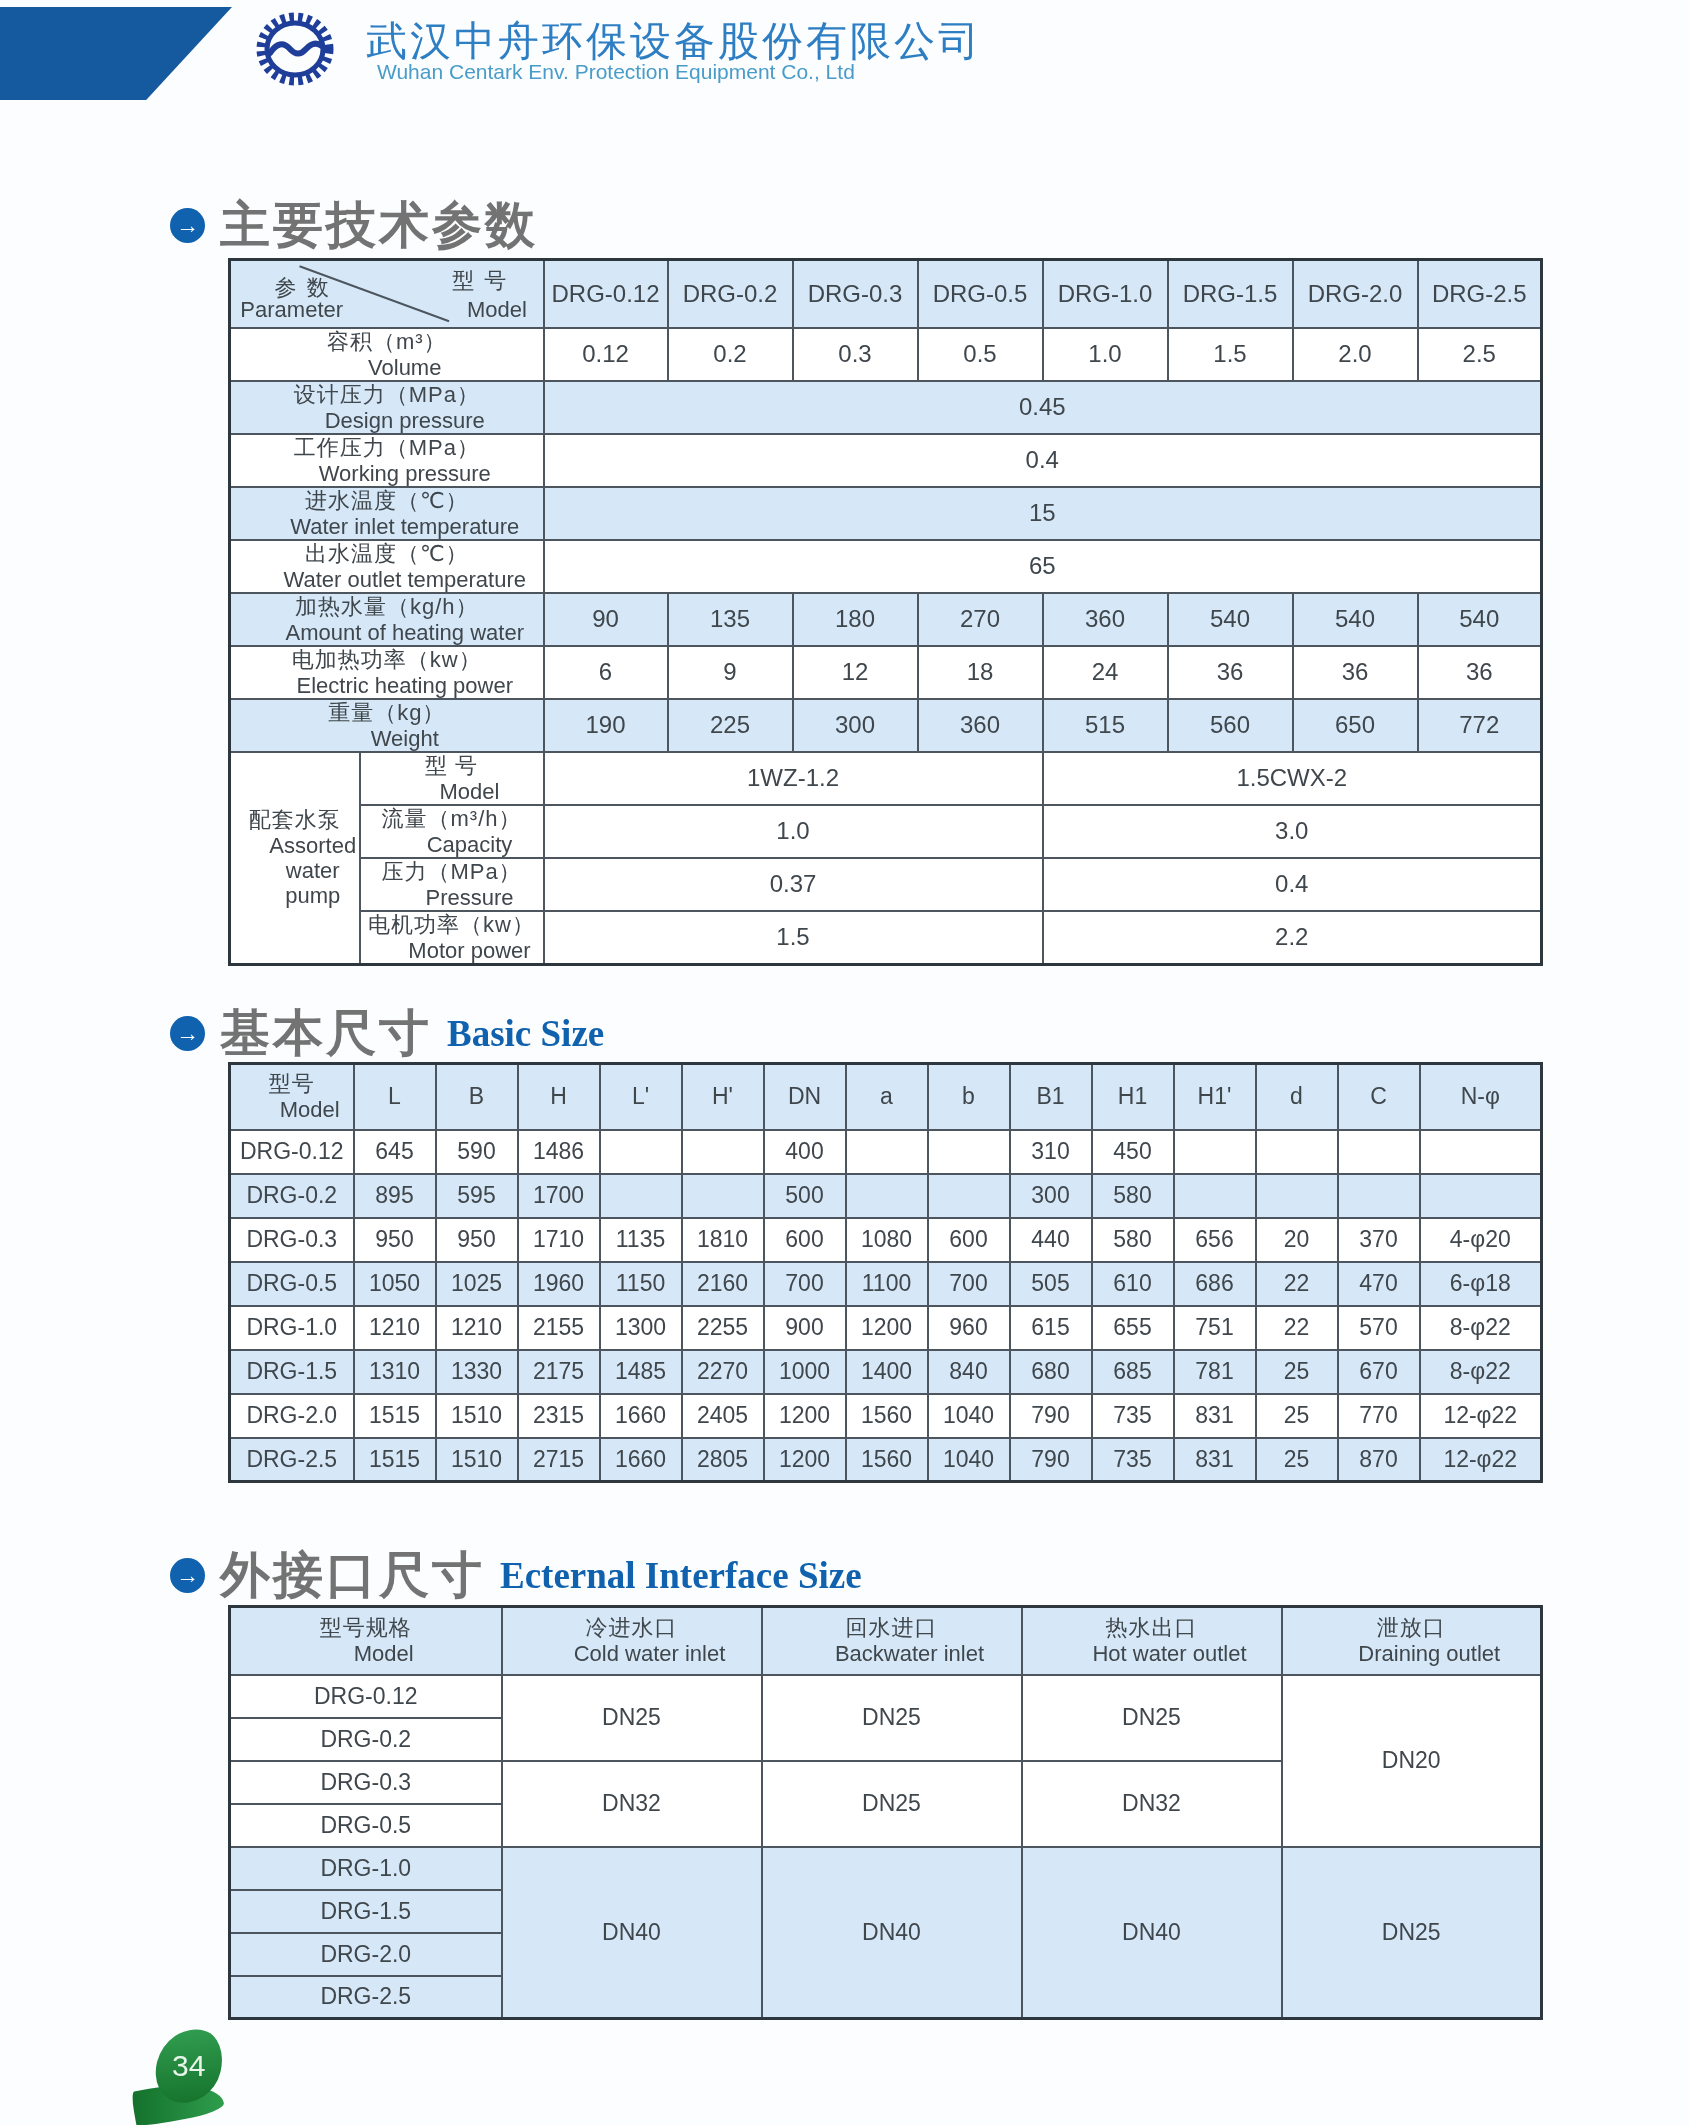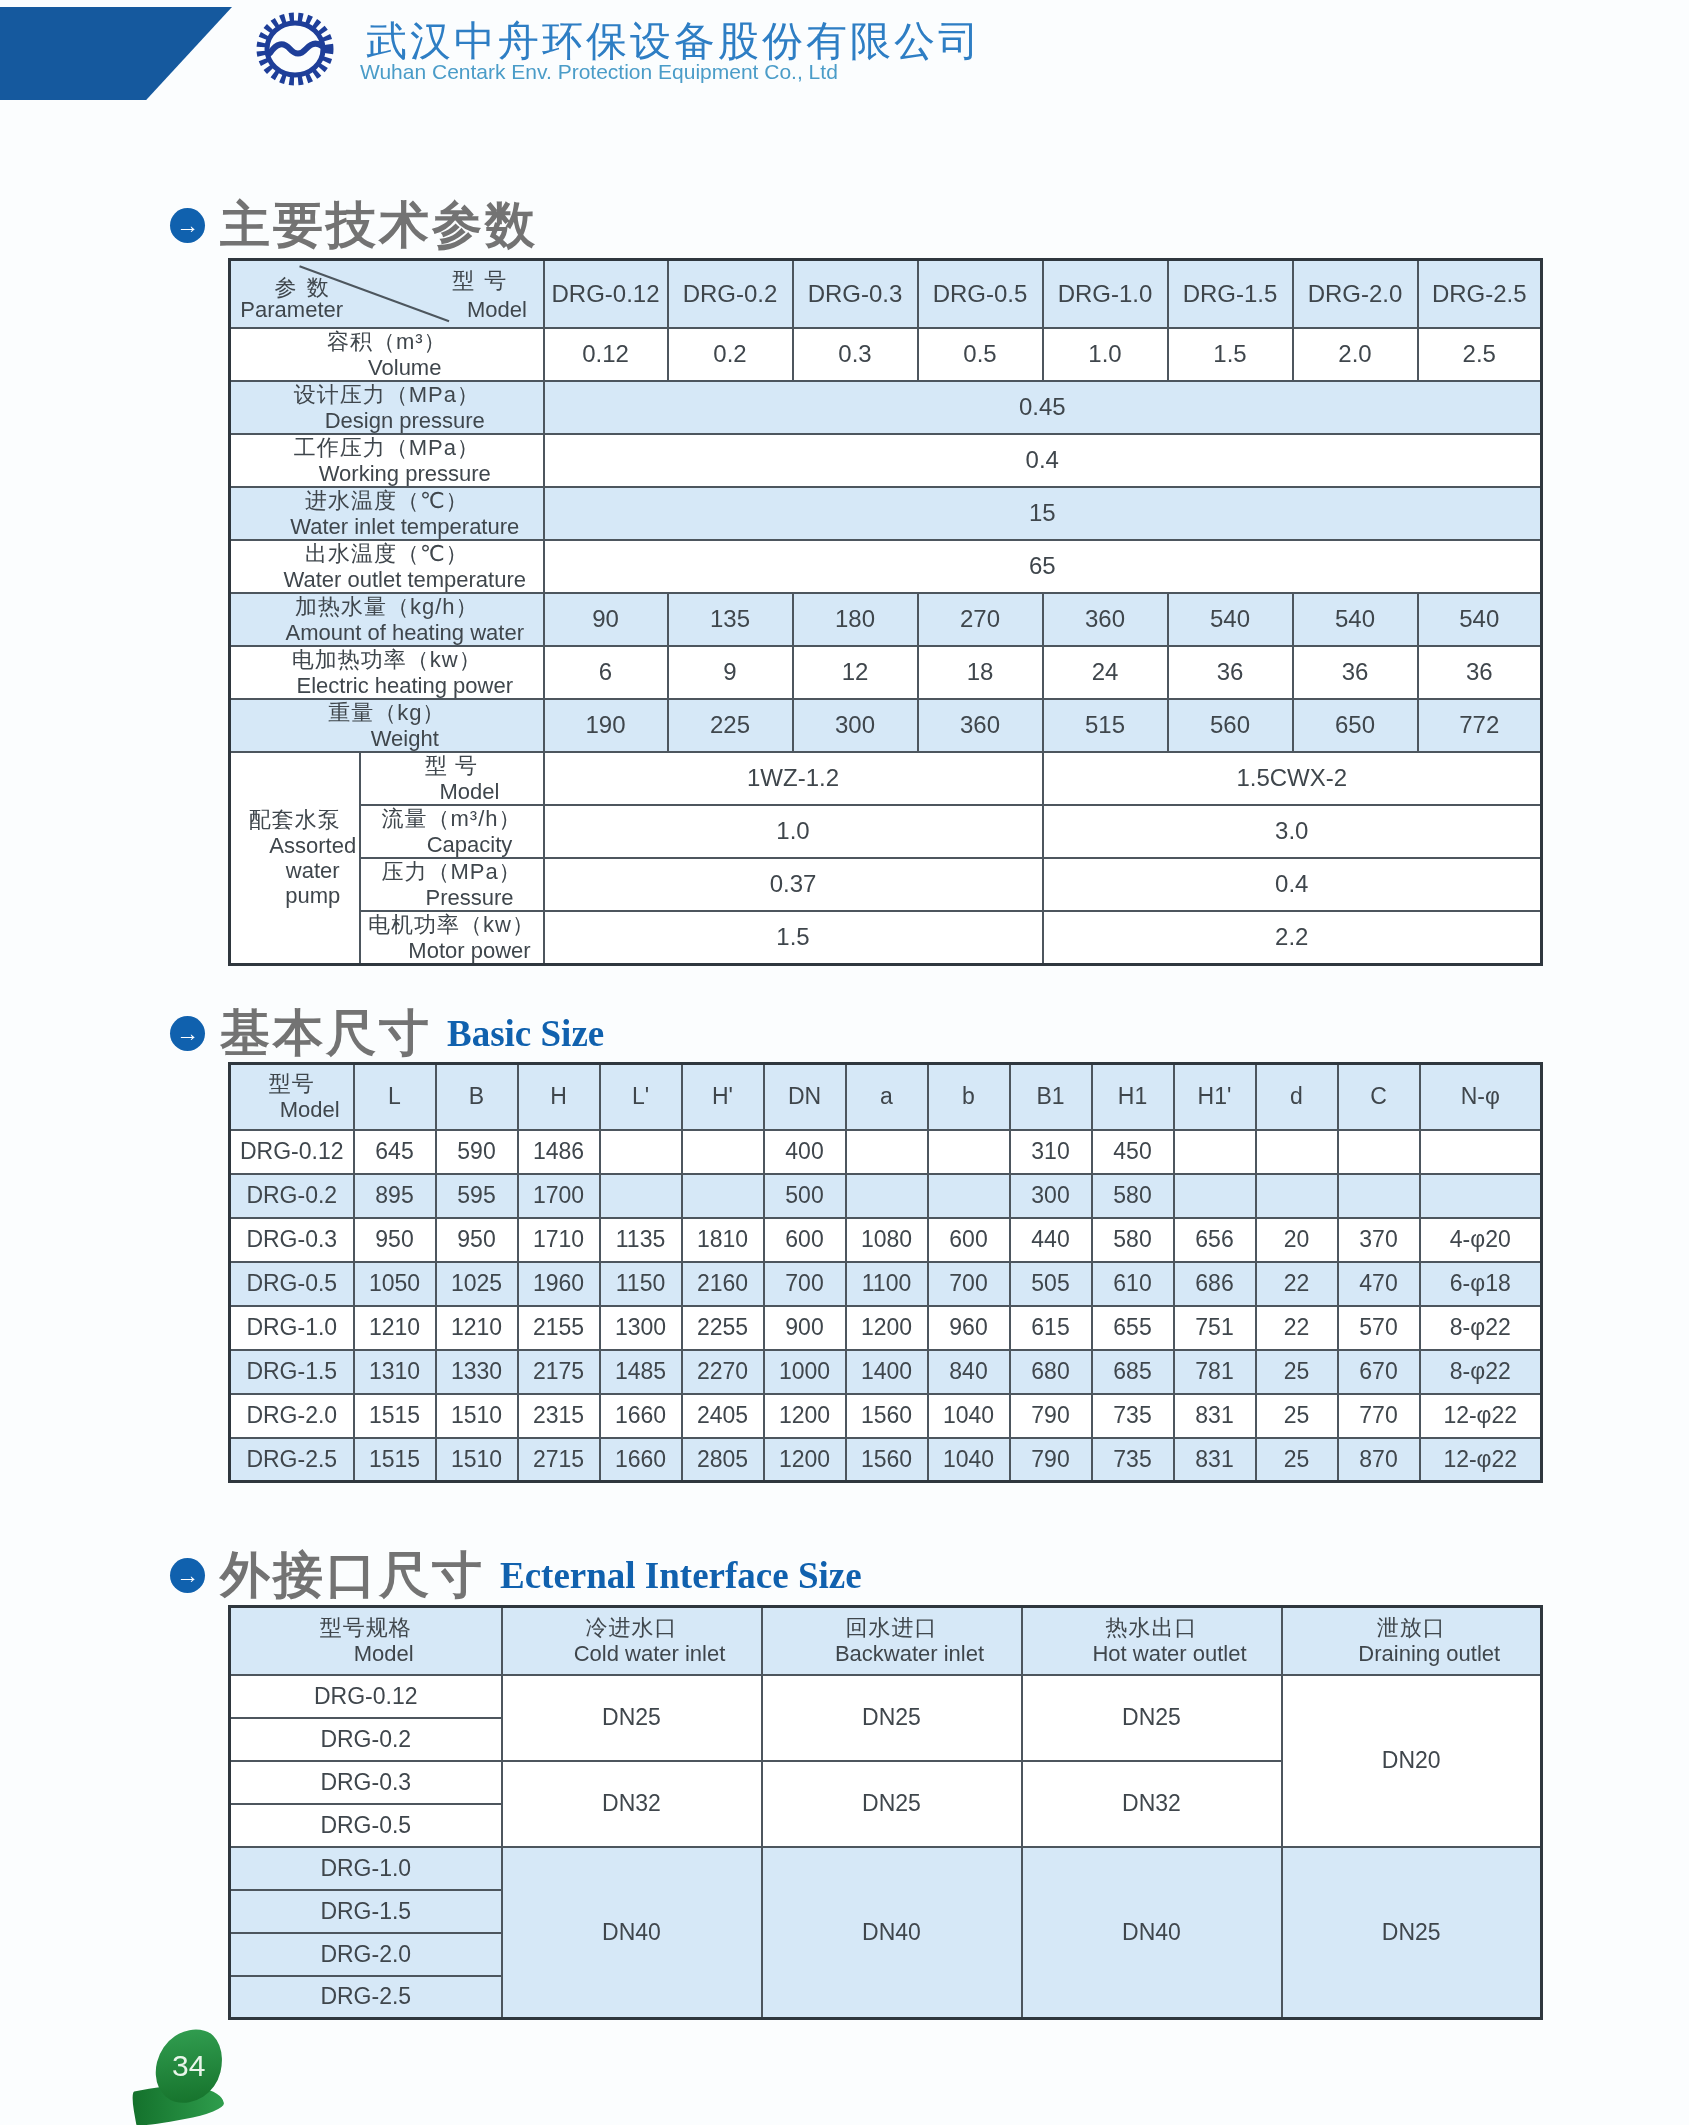--- a/index.html
+++ b/index.html
@@ -4,21 +4,21 @@
 <style>
   html,body{margin:0;padding:0;background:#dfe3e6;}
   .page{position:relative;width:1689px;height:2125px;background:#fbfdfe;overflow:hidden;
         font-family:"Liberation Sans","DejaVu Sans",sans-serif;color:#3f464c;}
 
   
   .banner{position:absolute;left:0;top:7px;width:232px;height:93px;background:#15599e;
           clip-path:polygon(0 0,100% 0,63% 100%,0 100%);}
   .logo{position:absolute;left:252px;top:8px;}
   .co-zh{position:absolute;left:366px;top:14px;font-size:41px;color:#2e7ec4;letter-spacing:3px;white-space:nowrap;}
-  .co-en{position:absolute;left:360px;top:60px;font-size:21px;color:#4a9cc8;white-space:nowrap;}
+  .co-en{position:absolute;left:377px;top:60px;font-size:21px;color:#4a9cc8;white-space:nowrap;}
 
   
   .section{position:absolute;left:170px;display:flex;align-items:center;gap:15px;white-space:nowrap;}
   .bullet{width:35px;height:35px;border-radius:50%;background:#1061ae;color:#fff;display:flex;
           align-items:center;justify-content:center;font-size:23px;font-weight:bold;flex:0 0 auto;}
   .h-zh{font-size:50px;font-weight:700;color:#737373;letter-spacing:3px;}
   .h-en{font-size:37px;font-weight:700;color:#1061ae;font-family:"Liberation Serif","DejaVu Serif",serif;}
 
   
   table.t{position:absolute;left:228px;border-collapse:collapse;table-layout:fixed;background:#fff;

